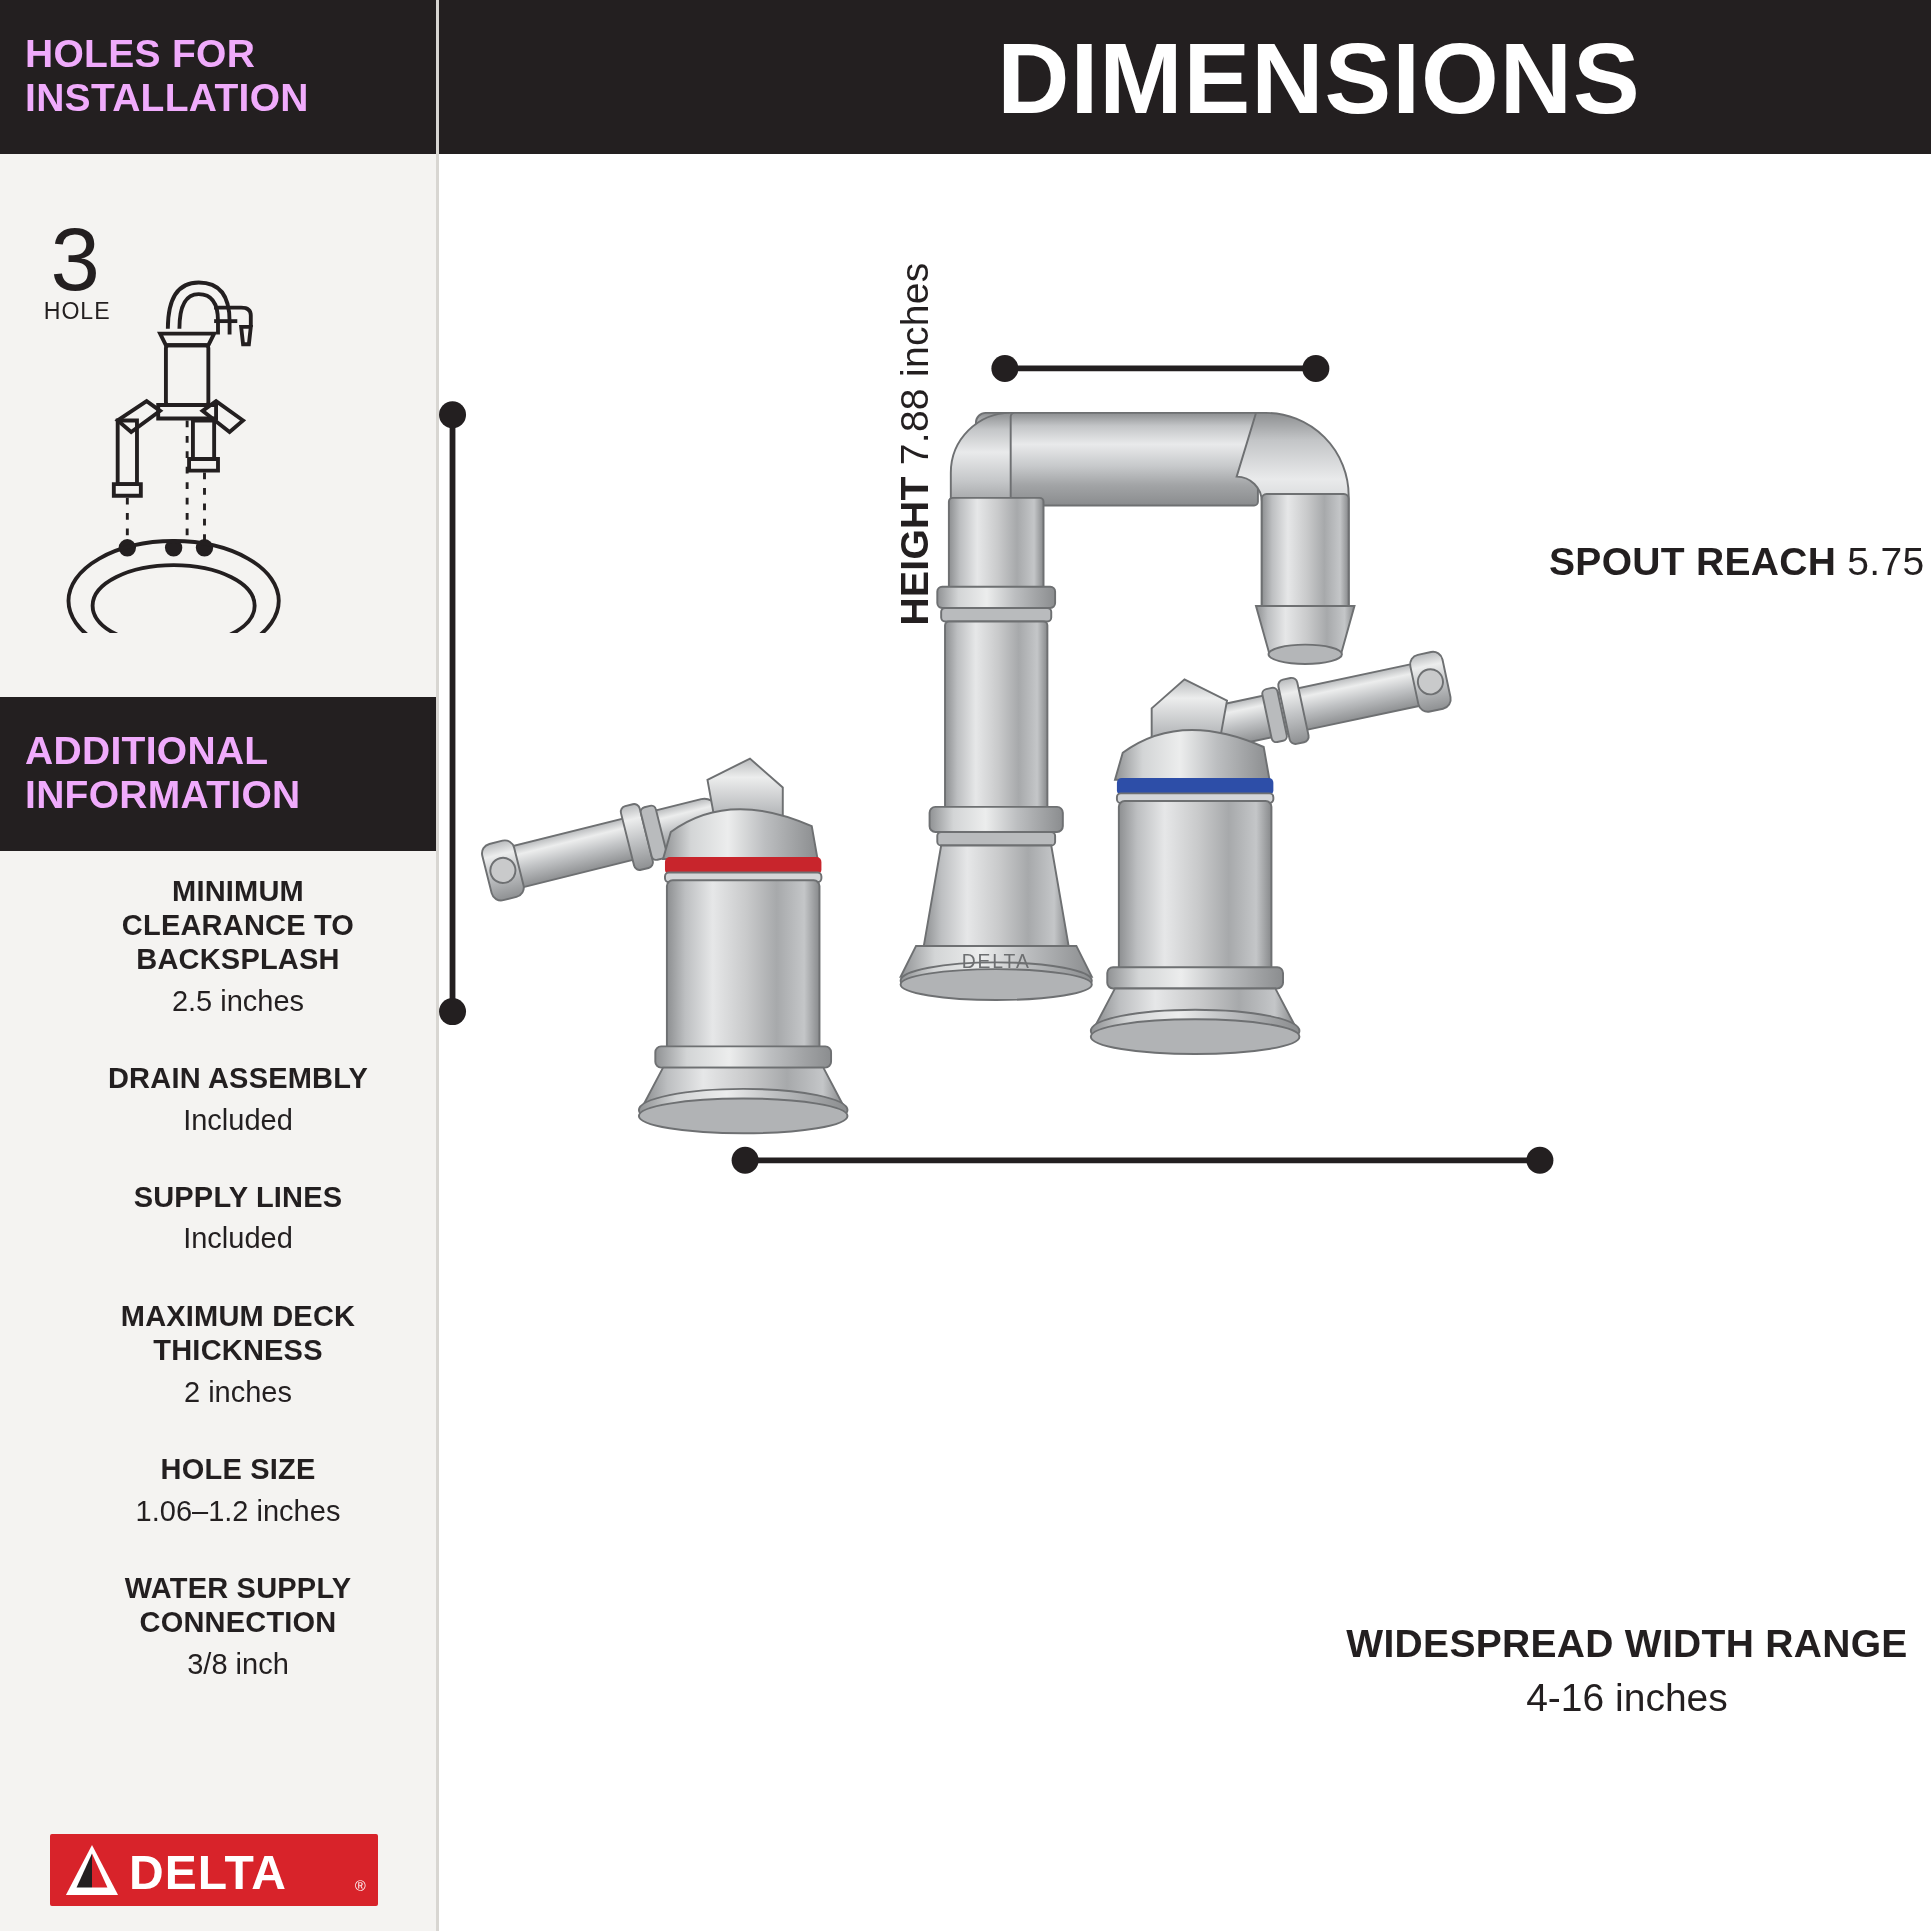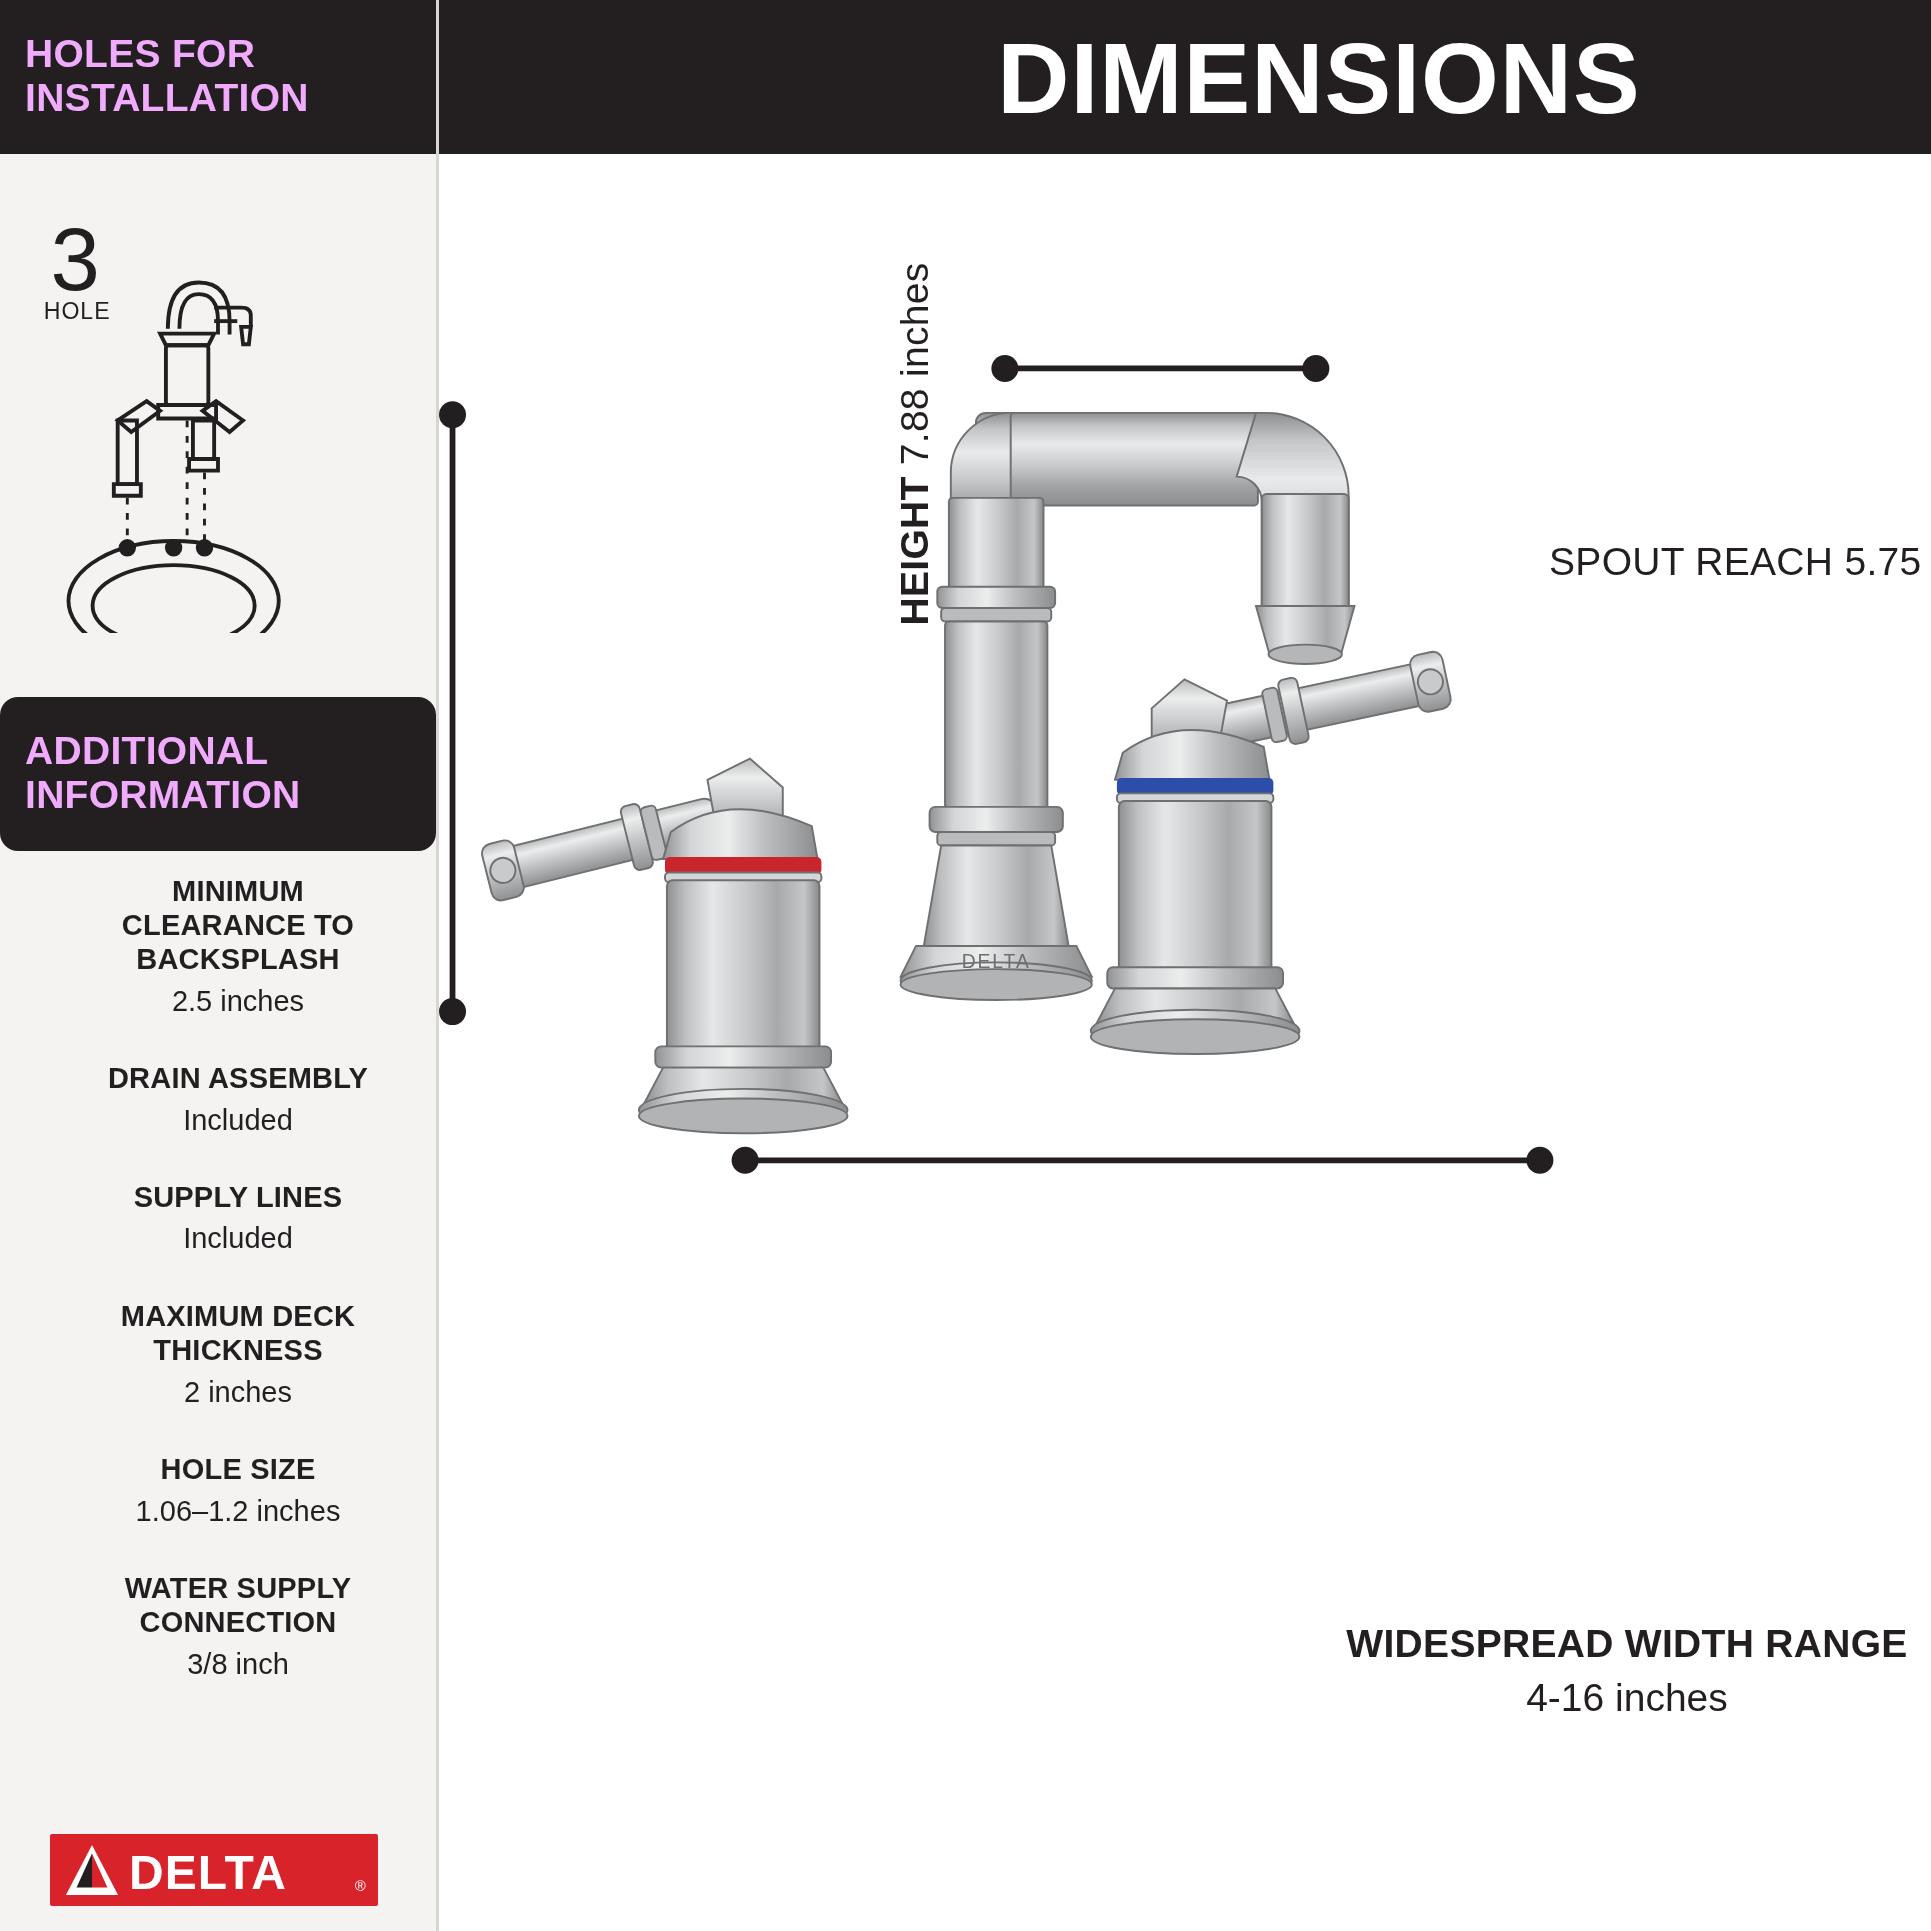--- a/index.html
+++ b/index.html
@@ -26,21 +26,21 @@
     padding:17.4px 25px 19.3px 25px;
     box-sizing:border-box;
   }
   .hdr-block .hdr-text{
     font-weight:bold;
     font-size:39px;
     line-height:1.12;
     letter-spacing:0.3px;
   }
   #holes-header{position:absolute;left:0;top:0;width:436px;height:154px;}
-  #addl-header{position:absolute;left:0;top:697px;width:436px;height:154px;border-radius:18px;}
+  #addl-header{position:absolute;left:0;top:697px;width:436px;height:154px;}
 
   
   .holes-illus{position:absolute;left:0;top:179px;width:436px;height:454px;}
 
   
   .info-list{
     position:absolute;left:0;top:874px;width:436px;
     text-align:center;
     color:#231f20;
   }
@@ -85,21 +85,21 @@
   .main{position:absolute;left:439px;top:154px;width:1492px;height:1777px;background:#fff;}
 
   .label{color:#231f20;}
   .lbl-bold{font-weight:bold;}
 
   
   #spout-reach-label{
     position:absolute;left:1110px;top:386px;width:676px;
     font-size:39px;letter-spacing:0.3px;white-space:nowrap;
   }
-  #spout-reach-label .lbl-bold{font-weight:normal;}
+  #spout-reach-label .lbl-bold{font-weight:bold;}
 
   
   #widespread-label{
     position:absolute;left:850px;top:1468px;width:676px;text-align:center;
   }
   #widespread-label .w-title{font-size:39px;font-weight:bold;letter-spacing:0.3px;}
   #widespread-label .w-value{font-size:39px;margin-top:9.7px;}
 
   
   #height-label{

